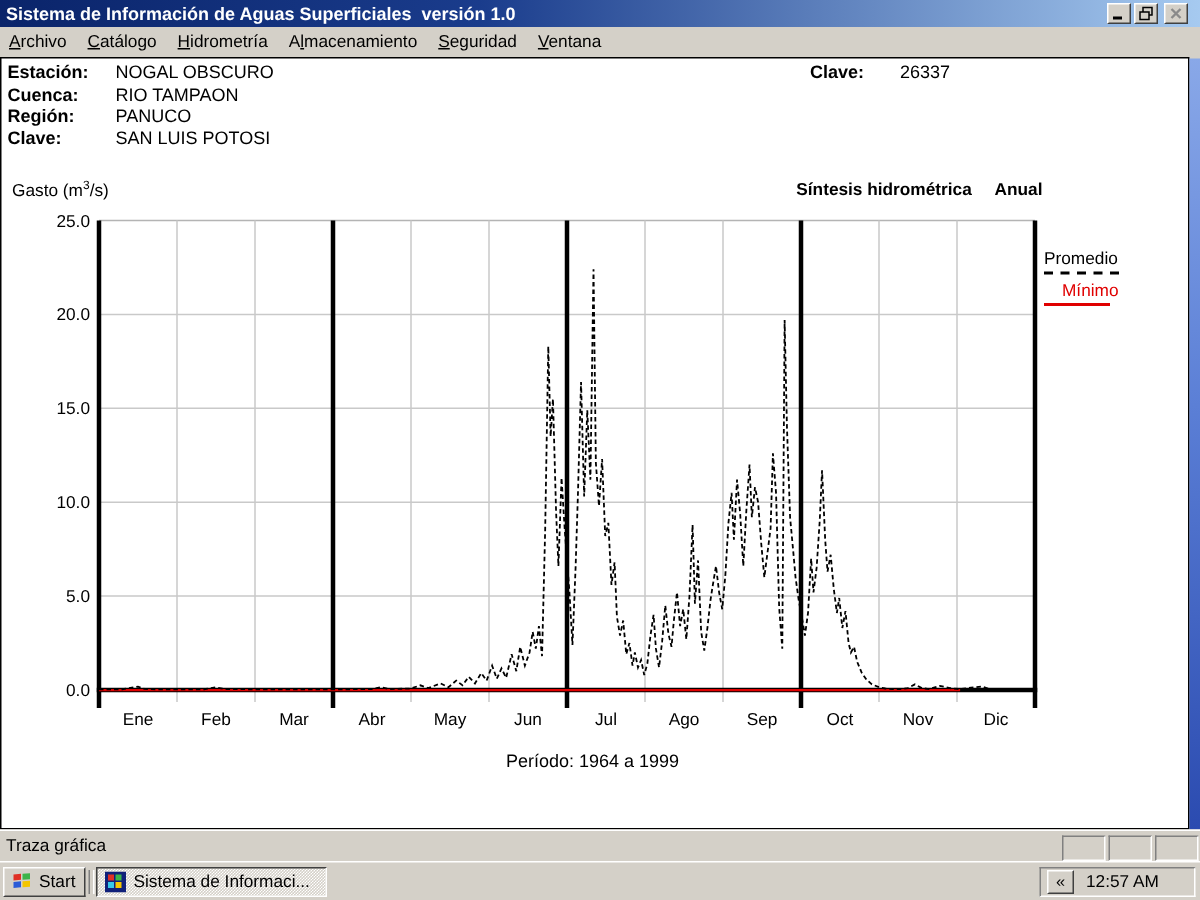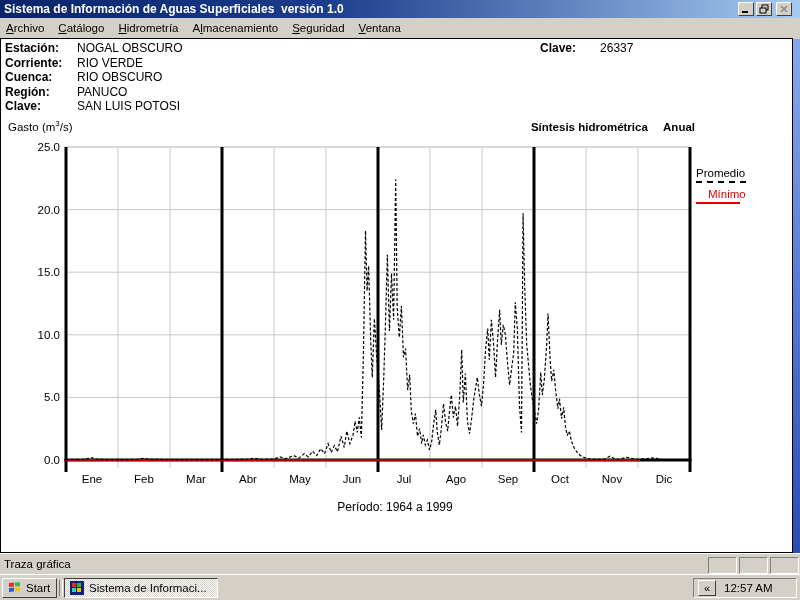--- a/index.html
+++ b/index.html
@@ -114,22 +114,21 @@
       <span class="menu-item">A<u>l</u>macenamiento</span>
       <span class="menu-item"><u>S</u>eguridad</span>
       <span class="menu-item"><u>V</u>entana</span>
     </div>
 
   <div class="client"></div>
   <div class="right-strip"></div>
 
   <div class="station-info">
       <div><span class="info-label">Estación:</span><span class="info-value">NOGAL OBSCURO</span></div>
-      <div><span class="info-label">Corriente:</span><span class="info-value">RIO VERDE</span></div>
-      <div><span class="info-label">Cuenca:</span><span class="info-value">RIO OBSCURO</span></div>
+      <div><span class="info-label">Cuenca:</span><span class="info-value">RIO TAMPAON</span></div>
       <div><span class="info-label">Región:</span><span class="info-value">PANUCO</span></div>
       <div><span class="info-label">Clave:</span><span class="info-value">SAN LUIS POTOSI</span></div>
     </div>
   <div class="clave">
     <b>Clave:</b><span>26337</span>
   </div>
 
   <div class="gasto">
     <span>Gasto (m</span><sup>3</sup><span>/s)</span>
   </div>

